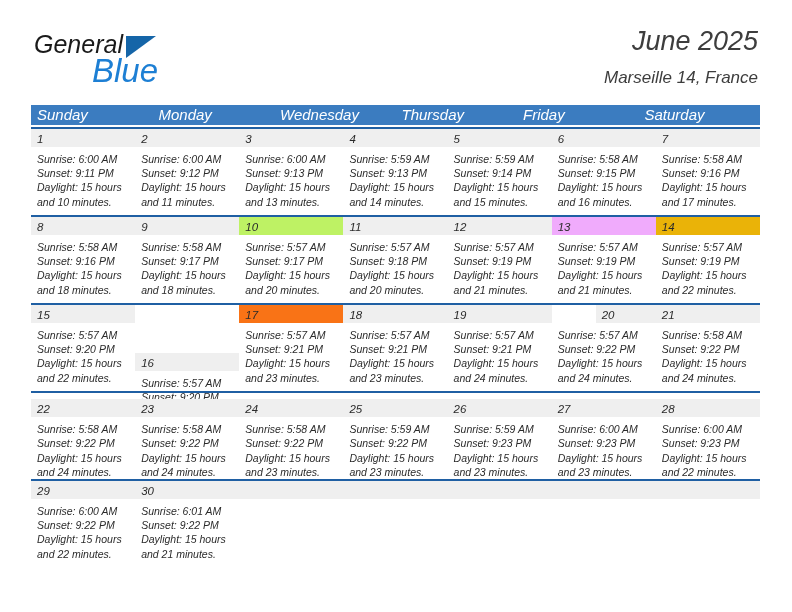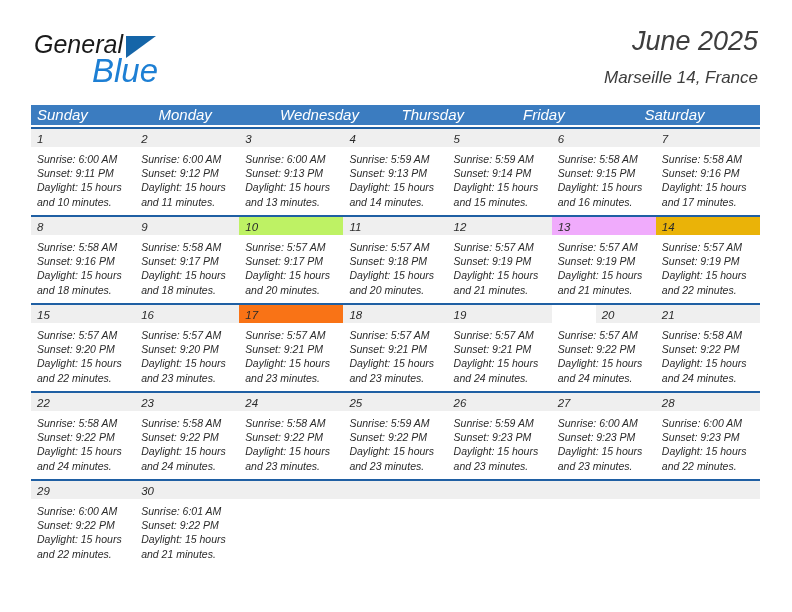--- a/index.html
+++ b/index.html
@@ -325,21 +325,21 @@
           <div class="daycell">
             <div class="daynum-band" style="background: rgb(239, 239, 239);"><span class="daynum">15</span></div>
             <div class="details">
               <div class="detail-line">Sunrise: 5:57 AM</div>
               <div class="detail-line">Sunset: 9:20 PM</div>
               <div class="detail-line">Daylight: 15 hours</div>
               <div class="detail-line">and 22 minutes.</div>
             </div>
           </div>
           <div class="daycell">
-            <div class="daynum-band" style="background: rgb(239, 239, 239);"><span class="daynum">16</span></div>
+            <div class="daynum-band" style="background: rgb(239, 239, 239); margin-top: 48px;"><span class="daynum">16</span></div>
             <div class="details">
               <div class="detail-line">Sunrise: 5:57 AM</div>
               <div class="detail-line">Sunset: 9:20 PM</div>
               <div class="detail-line">Daylight: 15 hours</div>
               <div class="detail-line">and 23 minutes.</div>
             </div>
           </div>
           <div class="daycell">
             <div class="daynum-band" style="background: #f97316;"><span class="daynum">17</span></div>
             <div class="details">
@@ -376,90 +376,90 @@
               <div class="detail-line">and 24 minutes.</div>
             </div>
           </div>
           <div class="daycell">
             <div class="daynum-band" style="background: rgb(239, 239, 239);"><span class="daynum">21</span></div>
             <div class="details">
               <div class="detail-line">Sunrise: 5:58 AM</div>
               <div class="detail-line">Sunset: 9:22 PM</div>
               <div class="detail-line">Daylight: 15 hours</div>
               <div class="detail-line">and 24 minutes.</div>
+            </div>
+          </div>
+        </div>
+        <div class="week week-top-rule" style="border-top-color: rgb(31, 95, 163); align-items: flex-end;">
+          <div class="daycell">
+            <div class="daynum-band" style="background: rgb(239, 239, 239);"><span class="daynum">22</span></div>
+            <div class="details">
+              <div class="detail-line">Sunrise: 5:58 AM</div>
+              <div class="detail-line">Sunset: 9:22 PM</div>
+              <div class="detail-line">Daylight: 15 hours</div>
+              <div class="detail-line">and 24 minutes.</div>
+            </div>
+          </div>
+          <div class="daycell">
+            <div class="daynum-band" style="background: rgb(239, 239, 239);"><span class="daynum">23</span></div>
+            <div class="details">
+              <div class="detail-line">Sunrise: 5:58 AM</div>
+              <div class="detail-line">Sunset: 9:22 PM</div>
+              <div class="detail-line">Daylight: 15 hours</div>
+              <div class="detail-line">and 24 minutes.</div>
+            </div>
+          </div>
+          <div class="daycell">
+            <div class="daynum-band" style="background: rgb(239, 239, 239);"><span class="daynum">24</span></div>
+            <div class="details">
+              <div class="detail-line">Sunrise: 5:58 AM</div>
+              <div class="detail-line">Sunset: 9:22 PM</div>
+              <div class="detail-line">Daylight: 15 hours</div>
+              <div class="detail-line">and 23 minutes.</div>
+            </div>
+          </div>
+          <div class="daycell">
+            <div class="daynum-band" style="background: rgb(239, 239, 239);"><span class="daynum">25</span></div>
+            <div class="details">
+              <div class="detail-line">Sunrise: 5:59 AM</div>
+              <div class="detail-line">Sunset: 9:22 PM</div>
+              <div class="detail-line">Daylight: 15 hours</div>
+              <div class="detail-line">and 23 minutes.</div>
+            </div>
+          </div>
+          <div class="daycell">
+            <div class="daynum-band" style="background: rgb(239, 239, 239);"><span class="daynum">26</span></div>
+            <div class="details">
+              <div class="detail-line">Sunrise: 5:59 AM</div>
+              <div class="detail-line">Sunset: 9:23 PM</div>
+              <div class="detail-line">Daylight: 15 hours</div>
+              <div class="detail-line">and 23 minutes.</div>
+            </div>
+          </div>
+          <div class="daycell">
+            <div class="daynum-band" style="background: rgb(239, 239, 239);"><span class="daynum">27</span></div>
+            <div class="details">
+              <div class="detail-line">Sunrise: 6:00 AM</div>
+              <div class="detail-line">Sunset: 9:23 PM</div>
+              <div class="detail-line">Daylight: 15 hours</div>
+              <div class="detail-line">and 23 minutes.</div>
+            </div>
+          </div>
+          <div class="daycell">
+            <div class="daynum-band" style="background: rgb(239, 239, 239);"><span class="daynum">28</span></div>
+            <div class="details">
+              <div class="detail-line">Sunrise: 6:00 AM</div>
+              <div class="detail-line">Sunset: 9:23 PM</div>
+              <div class="detail-line">Daylight: 15 hours</div>
+              <div class="detail-line">and 22 minutes.</div>
             </div>
           </div>
         </div>
         <div class="week week-top-rule" style="border-top-color: rgb(31, 95, 163);">
           <div class="daycell">
-            <div class="daynum-band" style="background: rgb(239, 239, 239);"><span class="daynum">22</span></div>
-            <div class="details">
-              <div class="detail-line">Sunrise: 5:58 AM</div>
-              <div class="detail-line">Sunset: 9:22 PM</div>
-              <div class="detail-line">Daylight: 15 hours</div>
-              <div class="detail-line">and 24 minutes.</div>
-            </div>
-          </div>
-          <div class="daycell">
-            <div class="daynum-band" style="background: rgb(239, 239, 239);"><span class="daynum">23</span></div>
-            <div class="details">
-              <div class="detail-line">Sunrise: 5:58 AM</div>
-              <div class="detail-line">Sunset: 9:22 PM</div>
-              <div class="detail-line">Daylight: 15 hours</div>
-              <div class="detail-line">and 24 minutes.</div>
-            </div>
-          </div>
-          <div class="daycell">
-            <div class="daynum-band" style="background: rgb(239, 239, 239);"><span class="daynum">24</span></div>
-            <div class="details">
-              <div class="detail-line">Sunrise: 5:58 AM</div>
-              <div class="detail-line">Sunset: 9:22 PM</div>
-              <div class="detail-line">Daylight: 15 hours</div>
-              <div class="detail-line">and 23 minutes.</div>
-            </div>
-          </div>
-          <div class="daycell">
-            <div class="daynum-band" style="background: rgb(239, 239, 239);"><span class="daynum">25</span></div>
-            <div class="details">
-              <div class="detail-line">Sunrise: 5:59 AM</div>
-              <div class="detail-line">Sunset: 9:22 PM</div>
-              <div class="detail-line">Daylight: 15 hours</div>
-              <div class="detail-line">and 23 minutes.</div>
-            </div>
-          </div>
-          <div class="daycell">
-            <div class="daynum-band" style="background: rgb(239, 239, 239);"><span class="daynum">26</span></div>
-            <div class="details">
-              <div class="detail-line">Sunrise: 5:59 AM</div>
-              <div class="detail-line">Sunset: 9:23 PM</div>
-              <div class="detail-line">Daylight: 15 hours</div>
-              <div class="detail-line">and 23 minutes.</div>
-            </div>
-          </div>
-          <div class="daycell">
-            <div class="daynum-band" style="background: rgb(239, 239, 239);"><span class="daynum">27</span></div>
-            <div class="details">
-              <div class="detail-line">Sunrise: 6:00 AM</div>
-              <div class="detail-line">Sunset: 9:23 PM</div>
-              <div class="detail-line">Daylight: 15 hours</div>
-              <div class="detail-line">and 23 minutes.</div>
-            </div>
-          </div>
-          <div class="daycell">
-            <div class="daynum-band" style="background: rgb(239, 239, 239);"><span class="daynum">28</span></div>
-            <div class="details">
-              <div class="detail-line">Sunrise: 6:00 AM</div>
-              <div class="detail-line">Sunset: 9:23 PM</div>
-              <div class="detail-line">Daylight: 15 hours</div>
-              <div class="detail-line">and 22 minutes.</div>
-            </div>
-          </div>
-        </div>
-        <div class="week week-top-rule" style="border-top-color: rgb(31, 95, 163);">
-          <div class="daycell">
             <div class="daynum-band" style="background: rgb(239, 239, 239);"><span class="daynum">29</span></div>
             <div class="details">
               <div class="detail-line">Sunrise: 6:00 AM</div>
               <div class="detail-line">Sunset: 9:22 PM</div>
               <div class="detail-line">Daylight: 15 hours</div>
               <div class="detail-line">and 22 minutes.</div>
             </div>
           </div>
           <div class="daycell">
             <div class="daynum-band" style="background: rgb(239, 239, 239);"><span class="daynum">30</span></div>

